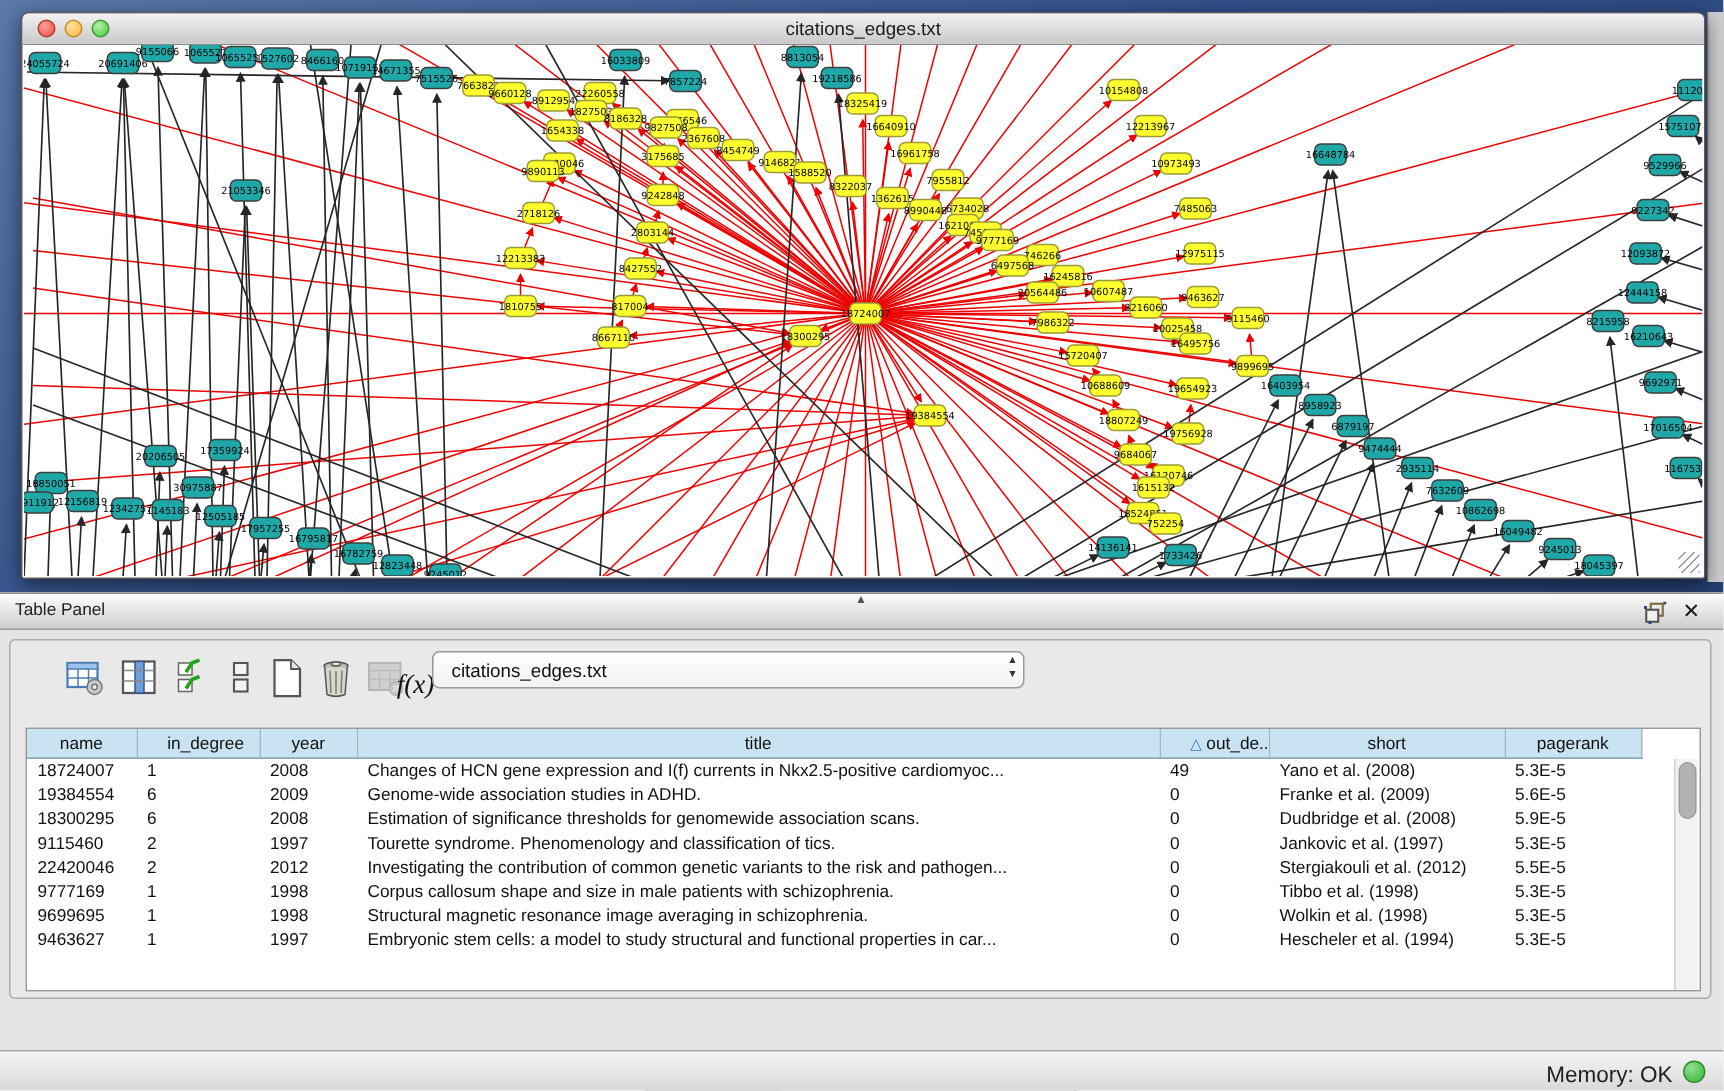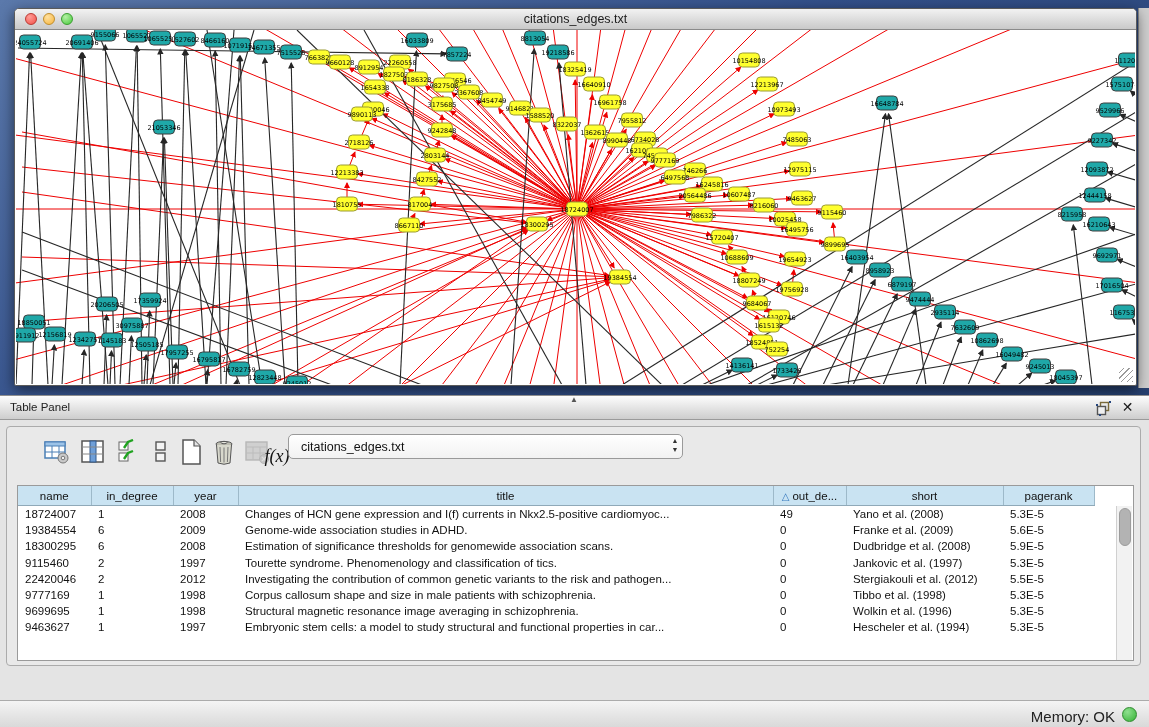--- a/index.html
+++ b/index.html
@@ -47,21 +47,21 @@
   #net-combo{position:absolute;left:281px;top:7px;width:395px;height:25px;
     border:1px solid #9a9a9a;border-radius:5px;background:linear-gradient(#ffffff,#f2f2f2);
     font-size:12.5px;color:#111;text-align:left;padding:0 26px 0 12px;cursor:pointer;box-sizing:border-box;}
   #combo-arrows{position:absolute;left:662px;top:9px;width:12px;height:22px;font-size:7px;color:#333;
     line-height:9px;text-align:center;pointer-events:none;}
   
   #tbl-wrap{position:absolute;left:10px;top:58px;width:1117px;height:176px;
     border:1px solid #9a9a9a;background:#fff;overflow:hidden;box-sizing:border-box;}
   table{border-collapse:collapse;table-layout:fixed;width:1076px;}
   th{background:#c9e3f2;border-right:1px solid #9db9c9;border-bottom:1px solid #8fa9b8;
-     font-weight:normal;font-size:11.5px;color:#111;height:19px;padding:0 8px;text-align:center;
+     font-weight:normal;font-size:11.5px;color:#111;height:19px;padding:0 20px;text-align:center;
      overflow:hidden;white-space:nowrap;}
   td{font-size:11.5px;color:#111;height:16.2px;padding:0 4px 0 7px;white-space:nowrap;
      overflow:hidden;text-overflow:ellipsis;}
   .sort-glyph{color:#3a7bbf;font-size:10px;margin-right:3px;}
   #tbl-scrollbar{position:absolute;right:1px;top:20px;width:15px;height:155px;
     background:#f2f2f2;border-left:1px solid #d0d0d0;}
   #tbl-thumb{position:absolute;left:2px;top:2px;width:10px;height:36px;border-radius:6px;
     background:#b3b3b3;border:1px solid #9c9c9c;}
   
   #tab-group{position:absolute;left:50%;transform:translateX(-50%);top:277px;height:22px;
@@ -961,21 +961,21 @@
               <td>0</td>
               <td>Tibbo et al. (1998)</td>
               <td>5.3E-5</td>
             </tr>
             <tr>
               <td>9699695</td>
               <td>1</td>
               <td>1998</td>
               <td>Structural magnetic resonance image averaging in schizophrenia.</td>
               <td>0</td>
-              <td>Wolkin et al. (1996)</td>
+              <td>Wolkin et al. (1998)</td>
               <td>5.3E-5</td>
             </tr>
             <tr>
               <td>9463627</td>
               <td>1</td>
               <td>1997</td>
               <td>Embryonic stem cells: a model to study structural and functional properties in car...</td>
               <td>0</td>
               <td>Hescheler et al. (1994)</td>
               <td>5.3E-5</td>

